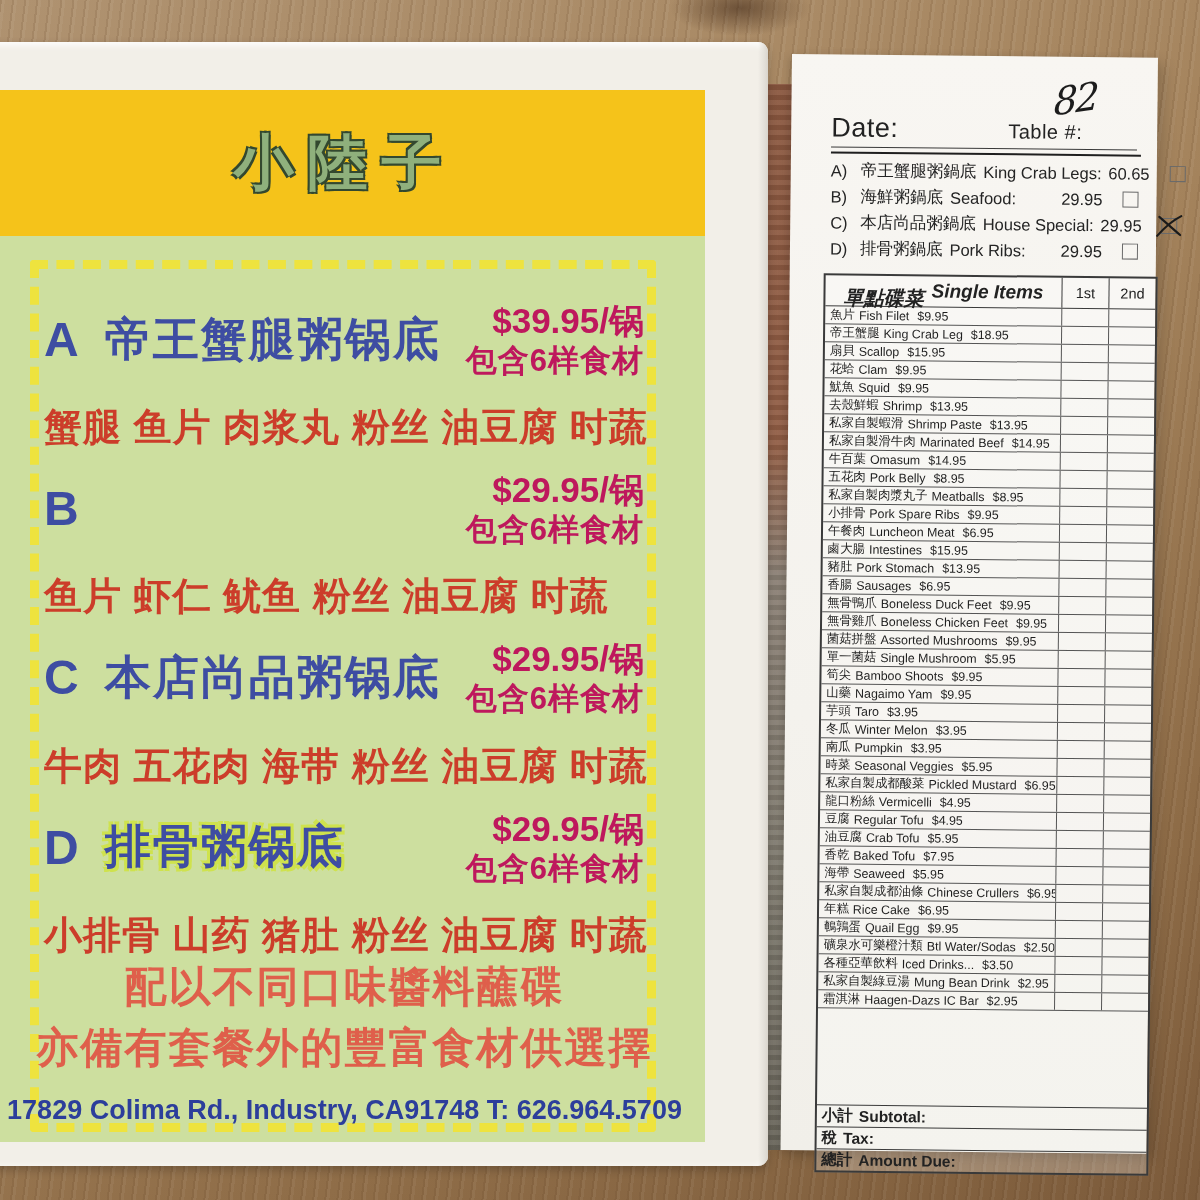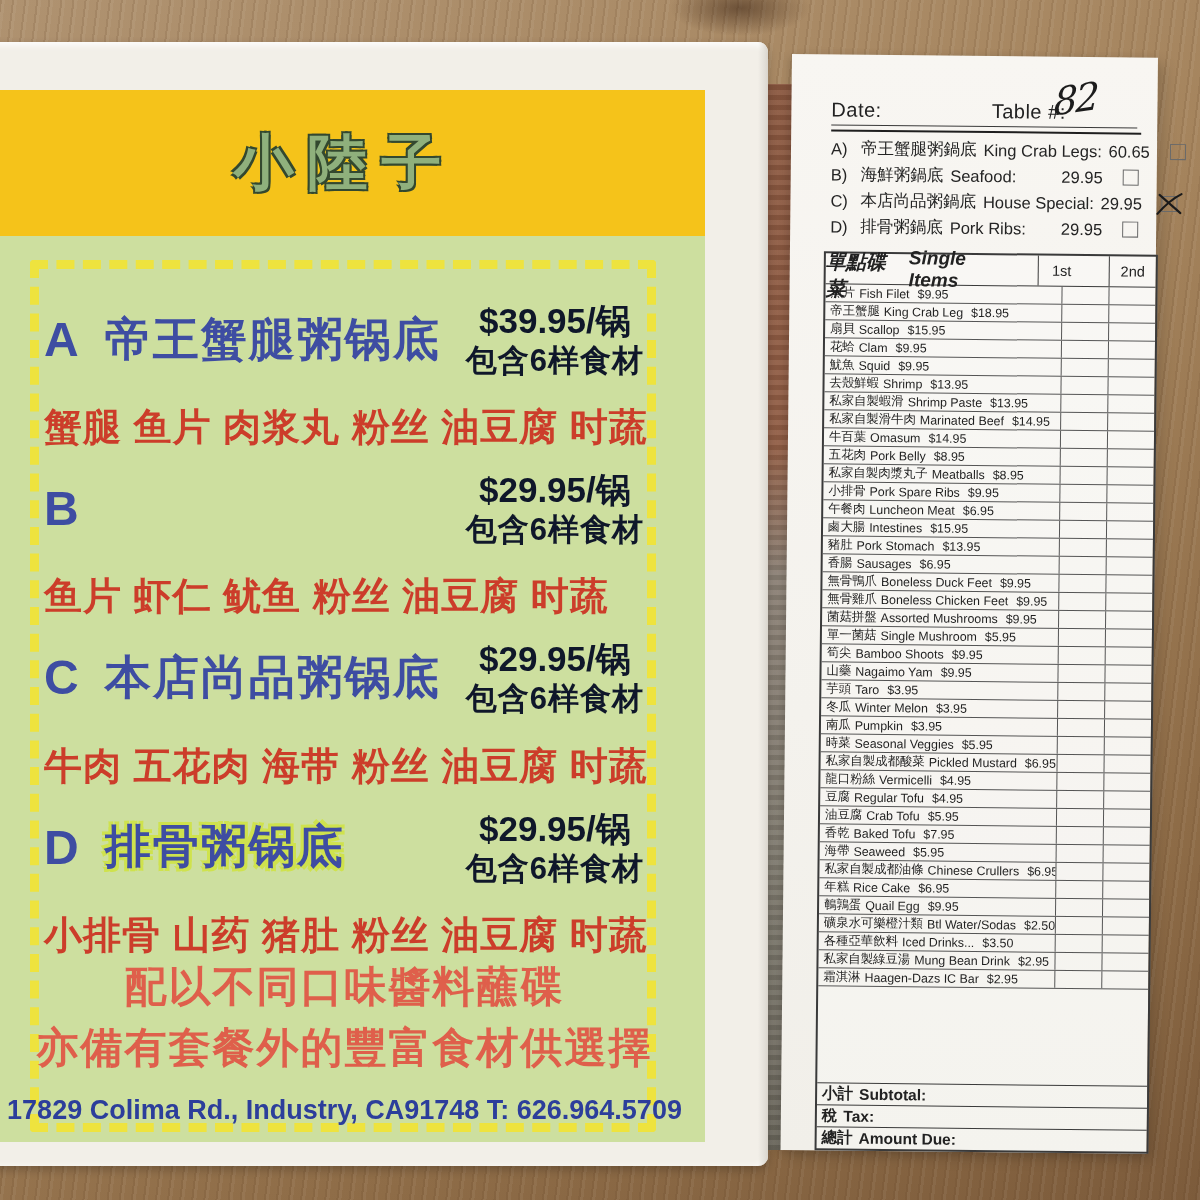--- a/index.html
+++ b/index.html
@@ -38,38 +38,38 @@
   .m-title-right{font-size:72px;font-weight:900;color:#4552a6;letter-spacing:6px;text-shadow:2px 2px 1px rgba(40,40,90,.35);}
   .menu-green{position:absolute;left:0;top:194px;width:721px;height:906px;background:#cddf9f;}
   .menu-frame{position:absolute;left:46px;top:24px;width:608px;height:854px;border:9px dashed #eee33e;border-radius:4px;}
   .menu-sections{position:absolute;left:60px;top:64px;width:600px;}
   .m-sec{margin-bottom:16px;}
   .sec-head{display:flex;align-items:center;justify-content:space-between;}
   .sec-title{display:flex;align-items:center;white-space:nowrap;}
   .sec-letter{font-size:48px;font-weight:bold;color:#3e4da2;margin-right:26px;}
   .sec-zh{font-size:46px;font-weight:bold;color:#3e4da2;letter-spacing:2px;}
   .sec-zh.glow{text-shadow:-3px -3px 0 #cfe24d,3px -3px 0 #cfe24d,-3px 3px 0 #cfe24d,3px 3px 0 #cfe24d;}
-  .sec-price{text-align:center;color:#0f172a;font-weight:bold;line-height:1.2;}
+  .sec-price{text-align:right;color:#be185d;font-weight:bold;line-height:1.2;}
   .sec-price .p1{font-size:35px;}
   .sec-price .p2{font-size:31px;letter-spacing:1px;}
   .sec-ing{font-size:38px;font-weight:bold;color:#cc3d2a;margin-top:23px;white-space:nowrap;letter-spacing:1px;}
   .menu-foot{position:absolute;left:0;bottom:16px;width:100%;text-align:center;}
   .foot-red{font-size:42px;font-weight:bold;color:#df5f4b;line-height:1.45;letter-spacing:2px;}
   .foot-addr{font-size:27px;font-weight:bold;color:#2c3e9b;margin-top:16px;}
   
   .receipt{
     position:absolute;left:792px;top:54px;width:366px;height:1096px;z-index:3;
     background:linear-gradient(180deg,#f8f6f2 0%,#f4f2ed 60%,#f1efe9 100%);
     transform:rotate(.6deg);transform-origin:top left;
     box-shadow:7px 6px 14px rgba(0,0,0,.16), -4px 2px 8px rgba(0,0,0,.10);
     color:#222;
   }
   .r-inner{padding:44px 14px 0 40px;position:relative;}
   .r-headrow{display:flex;align-items:baseline;border-bottom:1.5px solid #3a3a3a;padding-bottom:3px;position:relative;margin-right:6px;}
-  .r-date{font-size:20px;letter-spacing:.5px;}
+  .r-date{font-size:27px;letter-spacing:.5px;margin-top:14px;}
   .r-gap1{width:110px;}
   .r-table-label{font-size:20px;letter-spacing:.5px;}
   .r-handnum{
     position:absolute;left:222px;top:-24px;font-size:38px;color:#1c1c1c;
     font-family:"DejaVu Serif",serif;font-style:italic;
     transform:rotate(-9deg) skewX(-10deg);letter-spacing:-2px;
   }
   .r-rule{height:4px;border-bottom:2px solid #1f1f1f;margin:0 2px 6px 0;}
   .r-options{margin-top:4px;}
   .r-opt{display:flex;align-items:center;font-size:16.5px;color:#242424;margin:4px 0;white-space:nowrap;}
@@ -80,21 +80,21 @@
   .o-price{width:48px;text-align:right;flex:none;}
   .o-boxwrap{width:36px;flex:none;display:flex;justify-content:flex-end;padding-right:4px;}
   .o-box{width:14px;height:14px;border:1.6px solid #6a6a6a;position:relative;background:transparent;}
   .o-box svg{position:absolute;left:-6px;top:-5px;width:26px;height:24px;overflow:visible;}
   
   .tbl{margin:14px 0 0 -6px;width:330px;border:2px solid #3a3a3a;background:rgba(255,255,255,.25);}
   .tbl-head{display:flex;align-items:stretch;border-bottom:1.6px solid #3a3a3a;height:30px;}
   .th-name{flex:1;display:flex;align-items:center;justify-content:center;gap:8px;}
   .th-zh{font-size:20px;font-weight:bold;font-style:italic;margin-top:14px;}
   .th-en{font-size:19px;font-weight:bold;font-style:italic;}
-  .th-col{width:46px;flex:none;border-left:1.5px solid #3a3a3a;font-size:14.5px;display:flex;align-items:center;justify-content:center;margin-left:24px;}
+  .th-col{width:46px;flex:none;border-left:1.5px solid #3a3a3a;font-size:14.5px;display:flex;align-items:center;justify-content:center;}
   .tbl-row{display:flex;align-items:stretch;height:17px;border-bottom:1px solid #555;}
   .td-name{flex:1;display:flex;align-items:center;font-size:12.4px;color:#1f1f1f;padding-left:5px;white-space:nowrap;overflow:hidden;}
   .td-name .i-en{margin-left:4px;}
   .td-name .i-pr{margin-left:8px;}
   .td-c{width:46px;flex:none;border-left:1px solid #555;}
   .tbl-blank{height:96px;border-bottom:1.6px solid #3a3a3a;}
   .tot-row{display:flex;align-items:center;height:21px;border-bottom:1.4px solid #3a3a3a;font-size:15.5px;font-weight:bold;padding-left:5px;color:#222;}
   .tot-row:last-child{border-bottom:none;}
   .tot-zh{margin-right:6px;}
 </style>

